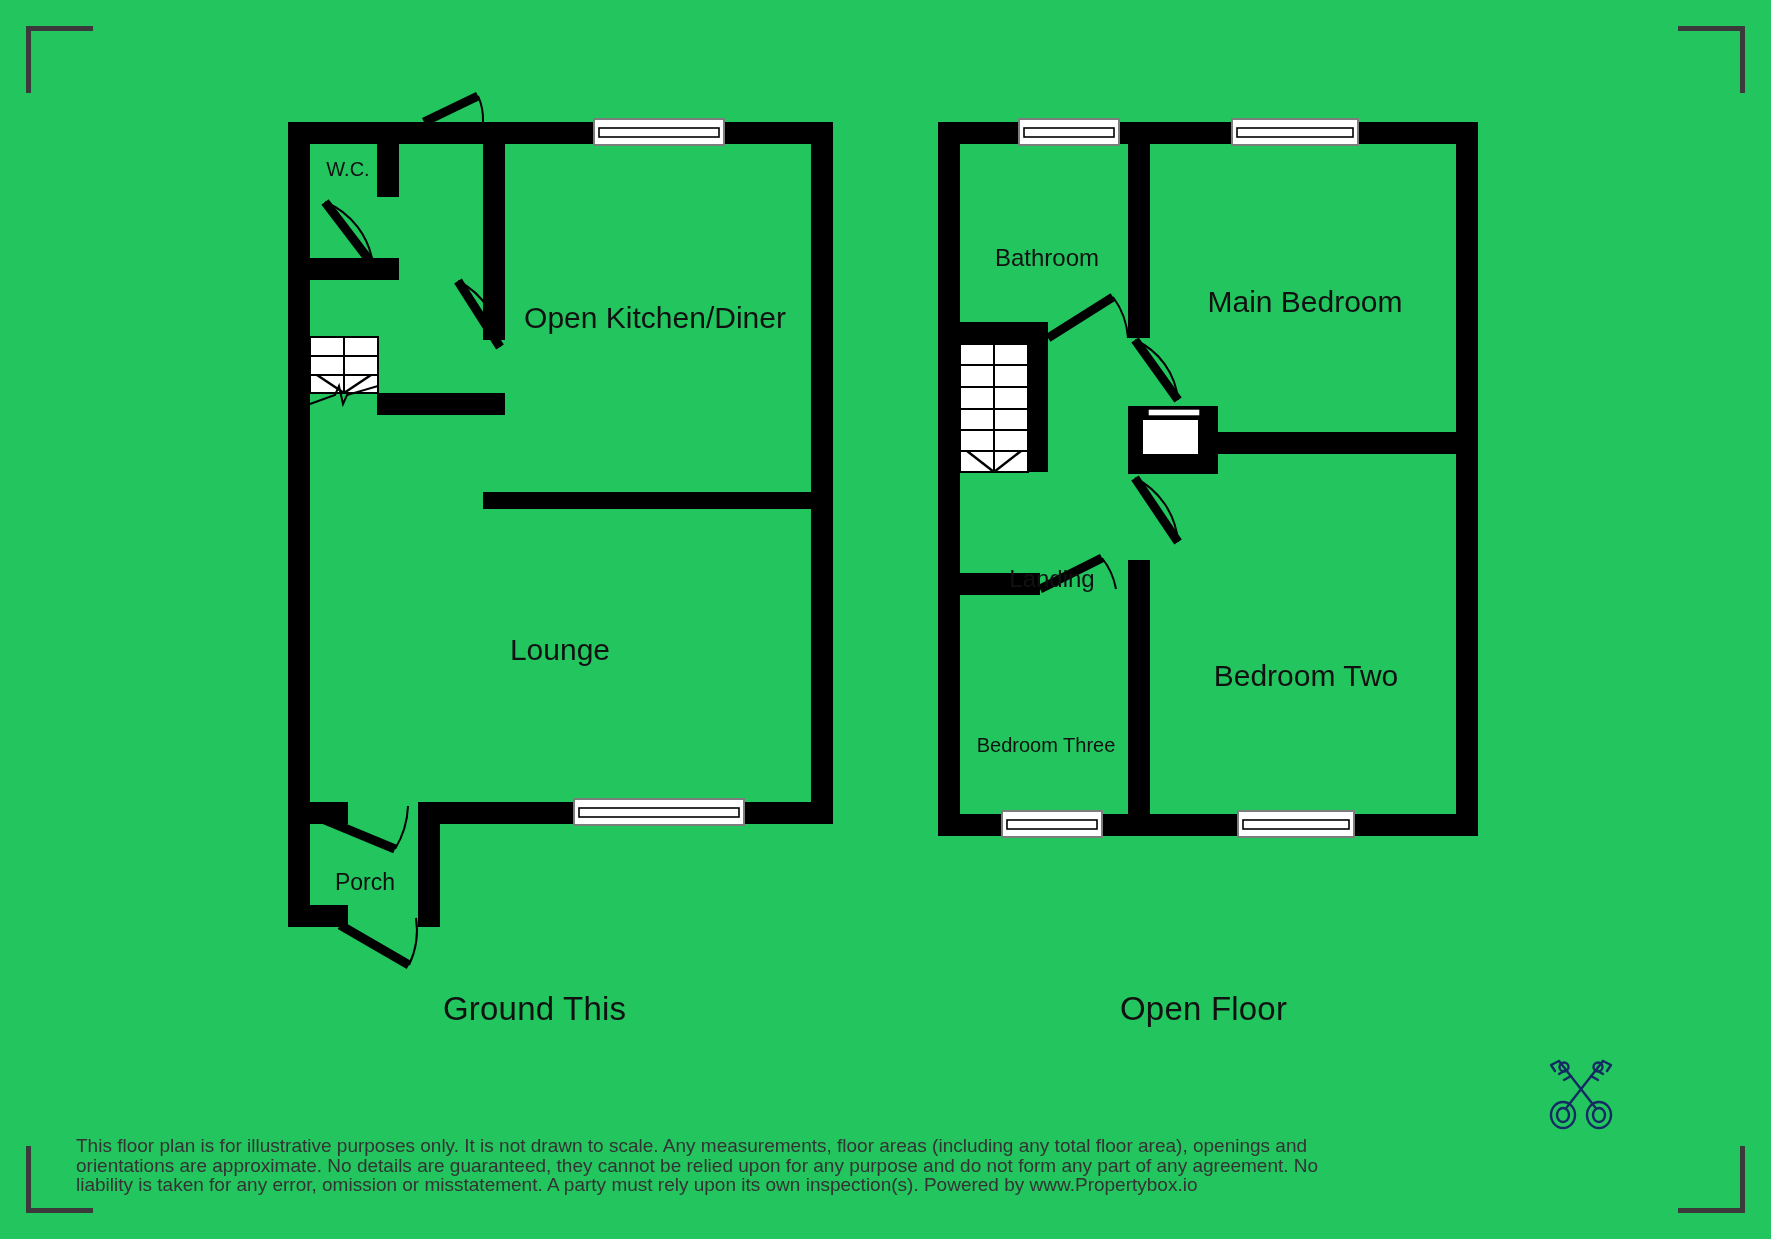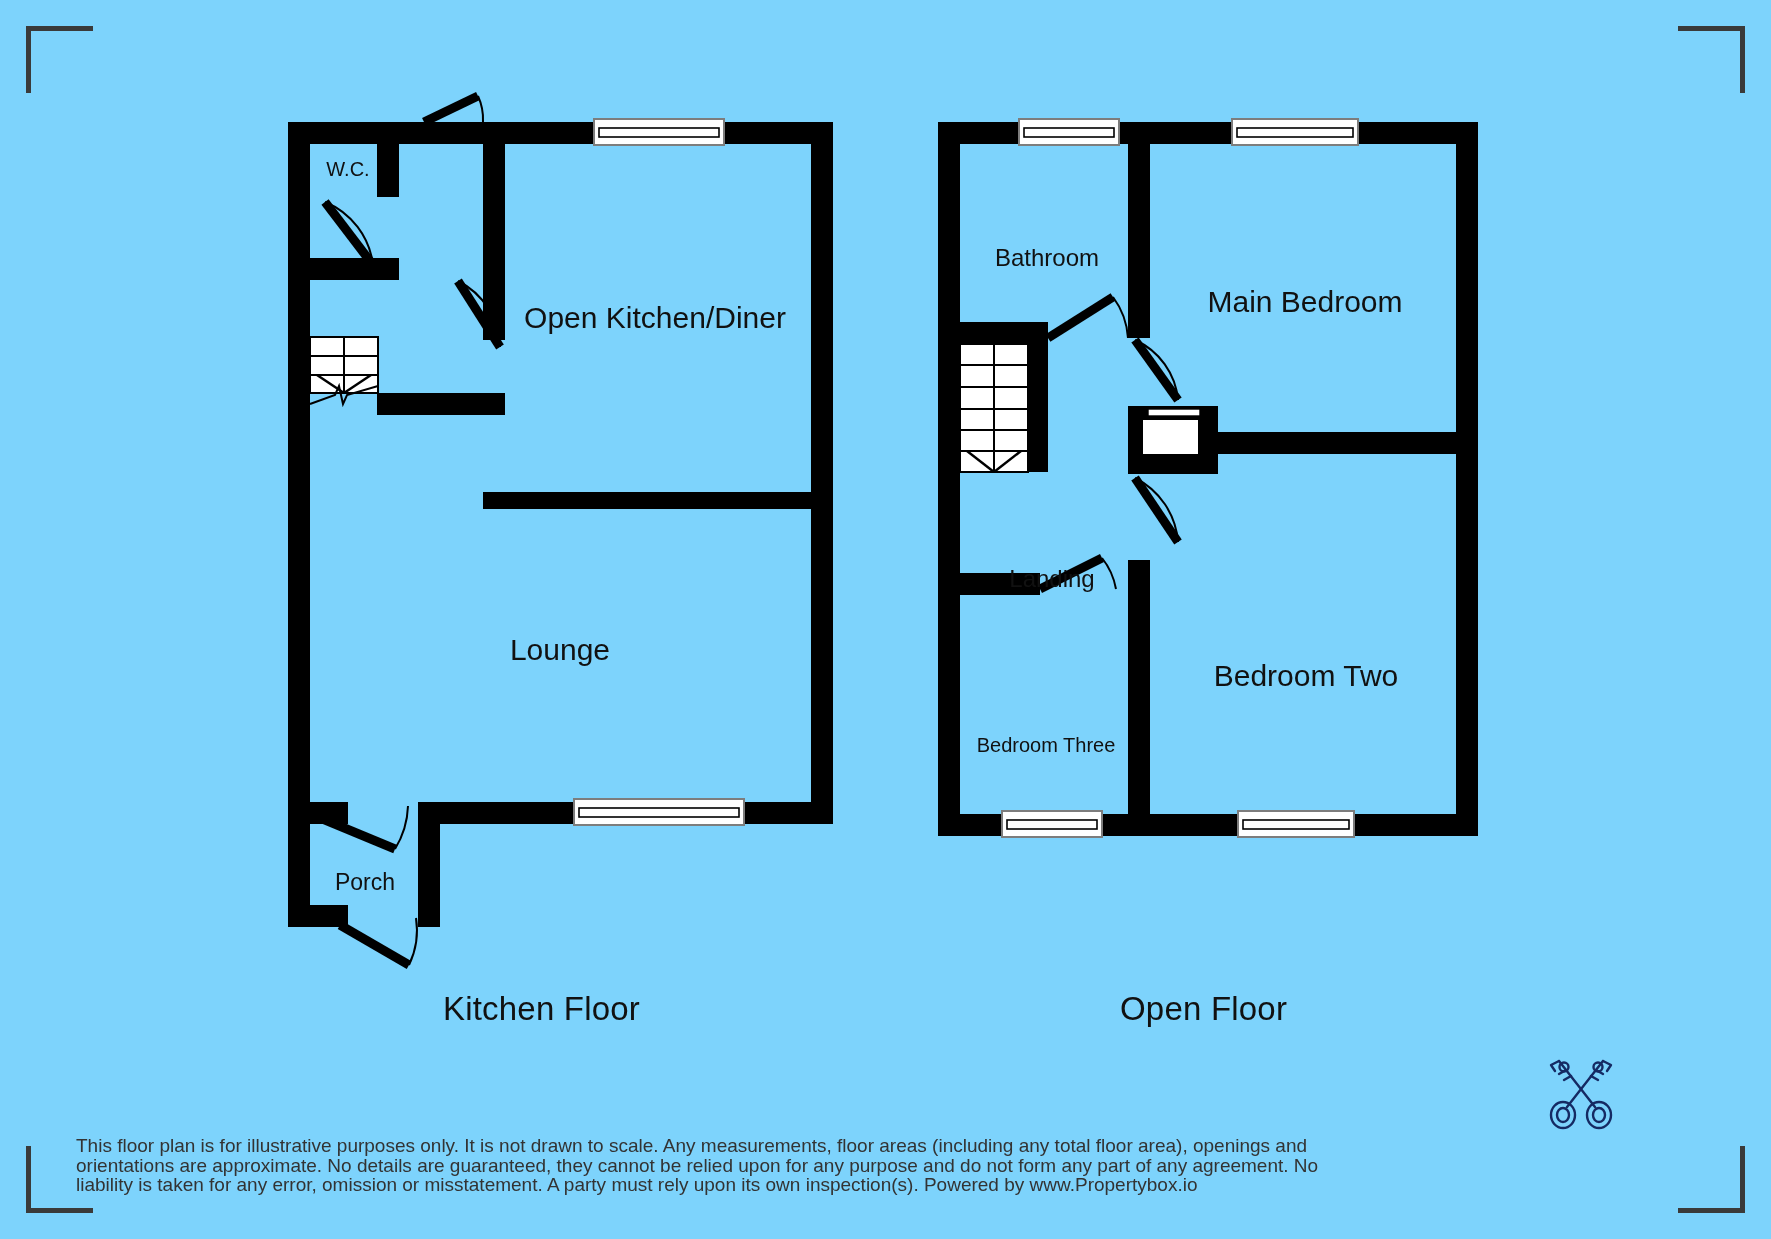--- a/index.html
+++ b/index.html
@@ -11,21 +11,21 @@
     width: 1771px;
     height: 1239px;
     position: relative;
     font-family: "Liberation Sans", sans-serif;
     overflow: hidden;
   }
 
   #page {
     position: absolute;
     inset: 0;
-    background: #7dd3fc;
+    background: #22c55e;
   }
 
   
   .crop {
     position: absolute;
     width: 62px;
     height: 62px;
     border-color: #3a3a3a;
     border-style: solid;
     border-width: 0;
@@ -292,21 +292,21 @@
 
         <text x="1047" y="266" font-size="24" text-anchor="middle">Bathroom</text>
         <text x="1305" y="312" font-size="30" text-anchor="middle">Main Bedroom</text>
         <text x="1052" y="587" font-size="24" text-anchor="middle">Landing</text>
         <text x="1306" y="686" font-size="30" text-anchor="middle">Bedroom Two</text>
         <text x="1046" y="752" font-size="20" text-anchor="middle">Bedroom Three</text>
       </g>
     </svg>
   </div>
 
-  <div id="ground-caption" class="floor-caption">Kitchen Floor</div>
+  <div id="ground-caption" class="floor-caption">Ground This</div>
 
   <div id="first-caption" class="floor-caption">Open Floor</div>
 
   <div id="disclaimer">This floor plan is for illustrative purposes only. It is not drawn to scale. Any measurements, floor areas (including any total floor area), openings and orientations are approximate. No details are guaranteed, they cannot be relied upon for any purpose and do not form any part of any agreement. No liability is taken for any error, omission or misstatement. A party must rely upon its own inspection(s). Powered by www.Propertybox.io</div>
 
   <div id="logo">
     <svg class="keys" width="96" height="96" viewBox="0 0 96 96">
       <g fill="none" stroke="#152a63" stroke-width="2.4" stroke-linecap="round" stroke-linejoin="round">
 
         <line x1="26" y1="16" x2="62" y2="62"></line>

